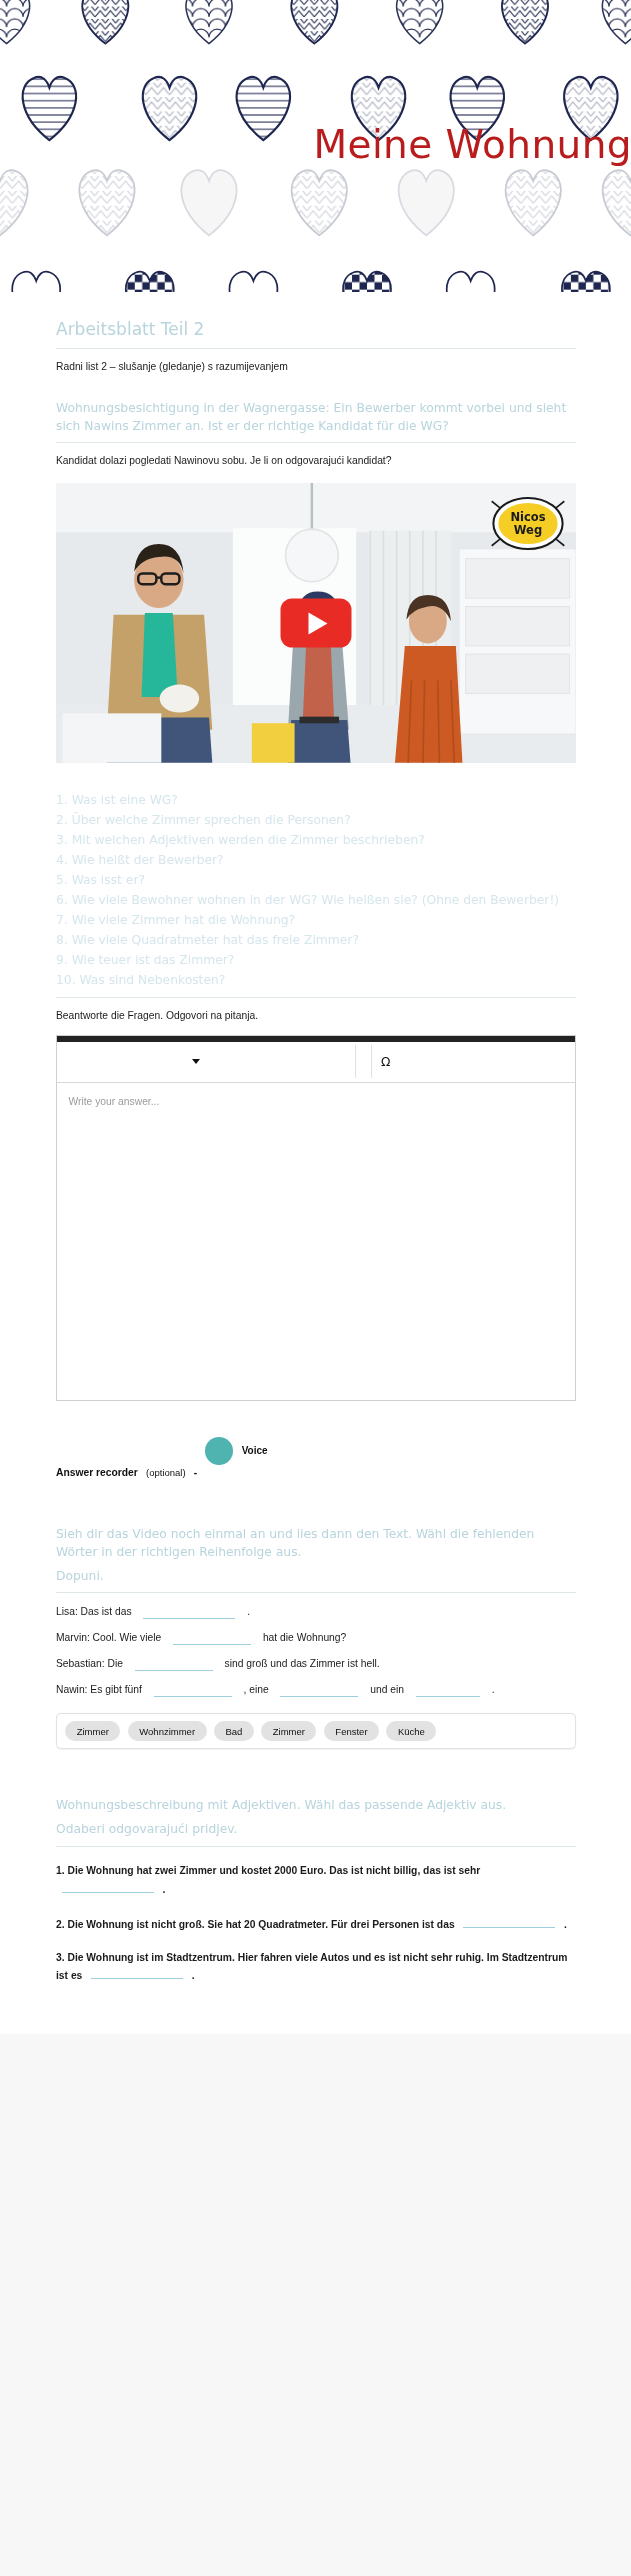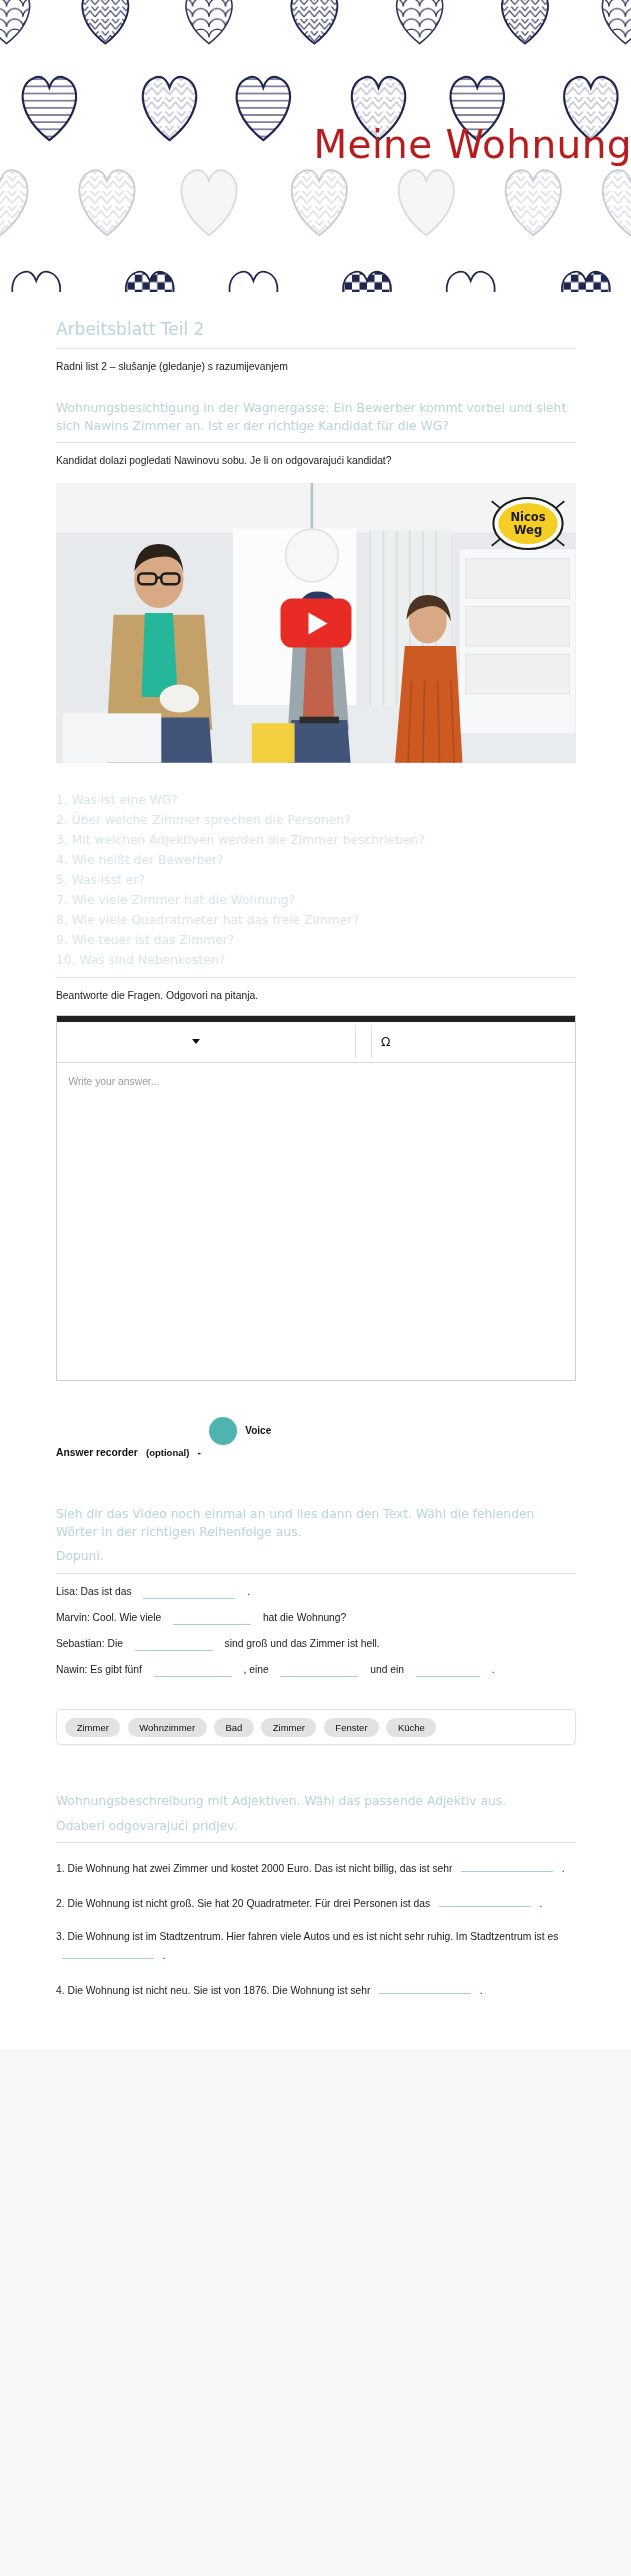--- a/index.html
+++ b/index.html
@@ -133,21 +133,21 @@
     font-size: 10.3px;
     color: #9b9b9b;
   }
 
   
   .recorder {
     margin-top: 23px;
     display:flex; align-items:center; gap:8.2px;
   }
   .rec-label { font-size: 10.3px; font-weight: bold; color:#111;margin-top:43px; }
-  .rec-opt { font-weight: bold; font-size: 9.5px; }
+  .rec-opt { font-weight: normal; font-size: 9.5px; }
   .rec-dot {
     width: 28px; height: 28px; border-radius:50%;
     background:#4fb3b0;
   }
   .rec-voice { font-size:10px; font-weight:bold; color:#111; }
 
   
   .fillline {
     font-size: 10.3px; color:#1b1b1b;
     line-height: 1.4;
@@ -159,21 +159,21 @@
     border-bottom: 0.8px solid #9ecfdd;
     height: 13px;
     margin: 0 5.8px;
   }
   .b-wide { width: 92px; }
   .b-mid  { width: 78px; }
   .b-nar  { width: 64px; }
 
   
   .bank {
-    margin-top: 32px;
+    margin-top: 16px;
     background:#fff;
     border: 0.8px solid #e2e2e2;
     border-radius: 5px;
     padding: 7.4px 8.2px;
     display:flex; gap:7.4px; flex-wrap:wrap;
     box-shadow: 0 0.8px 1.6px rgba(0,0,0,.06);
   }
   .chip {
     background:#e2e2e2;
     border-radius: 10.7px;
@@ -181,20 +181,21 @@
     font-size: 9.5px;
     color:#111;
     font-weight: 500;
   }
 
   
   .exline {
     font-size: 10.3px; color:#1b1b1b;
     line-height: 1.6;
     margin: 16.5px 0;
+    font-weight: bold;
   }
 </style>
 </head>
 <body>
 
 <div class="page">
 
   <div class="banner">
     <svg class="banner-hearts" viewBox="0 0 768 355" preserveAspectRatio="none">
       <defs>
@@ -355,20 +356,21 @@
             </g>
           </svg>
         </div>
 
         <div class="qlist">
           <div class="qitem">1. Was ist eine WG?</div>
           <div class="qitem">2. Über welche Zimmer sprechen die Personen?</div>
           <div class="qitem">3. Mit welchen Adjektiven werden die Zimmer beschrieben?</div>
           <div class="qitem">4. Wie heißt der Bewerber?</div>
           <div class="qitem">5. Was isst er?</div>
+          <div class="qitem">6. Wie viele Bewohner wohnen in der WG? Wie heißen sie? (Ohne den Bewerber!)</div>
           <div class="qitem">7. Wie viele Zimmer hat die Wohnung?</div>
           <div class="qitem">8. Wie viele Quadratmeter hat das freie Zimmer?</div>
           <div class="qitem">9. Wie teuer ist das Zimmer?</div>
           <div class="qitem">10. Was sind Nebenkosten?</div>
         </div>
 
         <hr class="rule">
         <div class="sub">Beantworte die Fragen. Odgovori na pitanja.</div>
 
         <div class="editor">
@@ -449,23 +451,18 @@
         <div class="exline">
           <span>2. Die Wohnung ist nicht groß. Sie hat 20 Quadratmeter. Für drei Personen ist das</span>
           <span class="blank b-wide"></span>
           <span>.</span>
         </div>
         <div class="exline">
           <span>3. Die Wohnung ist im Stadtzentrum. Hier fahren viele Autos und es ist nicht sehr ruhig. Im Stadtzentrum ist es</span>
           <span class="blank b-wide"></span>
           <span>.</span>
         </div>
-        <div class="exline">
-          <span>4. Die Wohnung ist nicht neu. Sie ist von 1876. Die Wohnung ist sehr</span>
-          <span class="blank b-wide"></span>
-          <span>.</span>
-        </div>
       </div>
 
     </div>
   </div>
 </div>
 
 
 </body></html>

